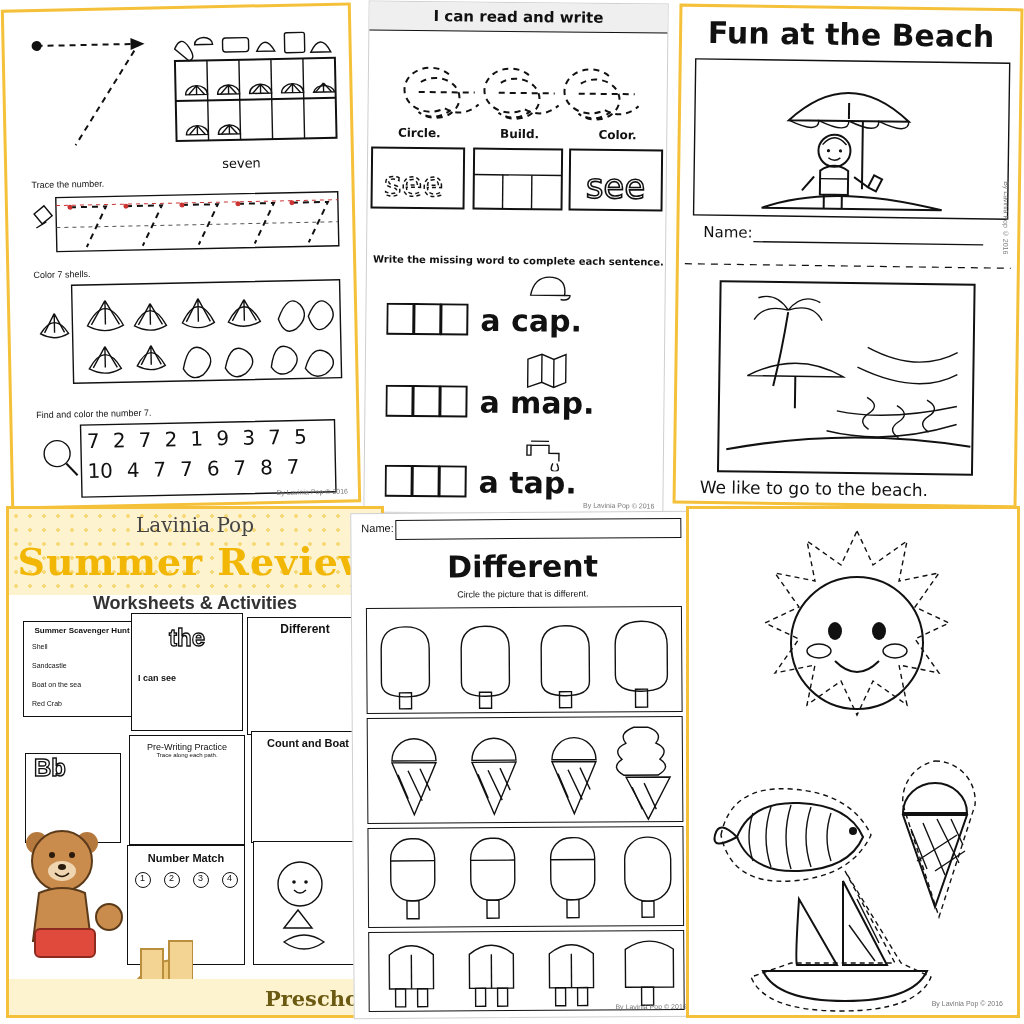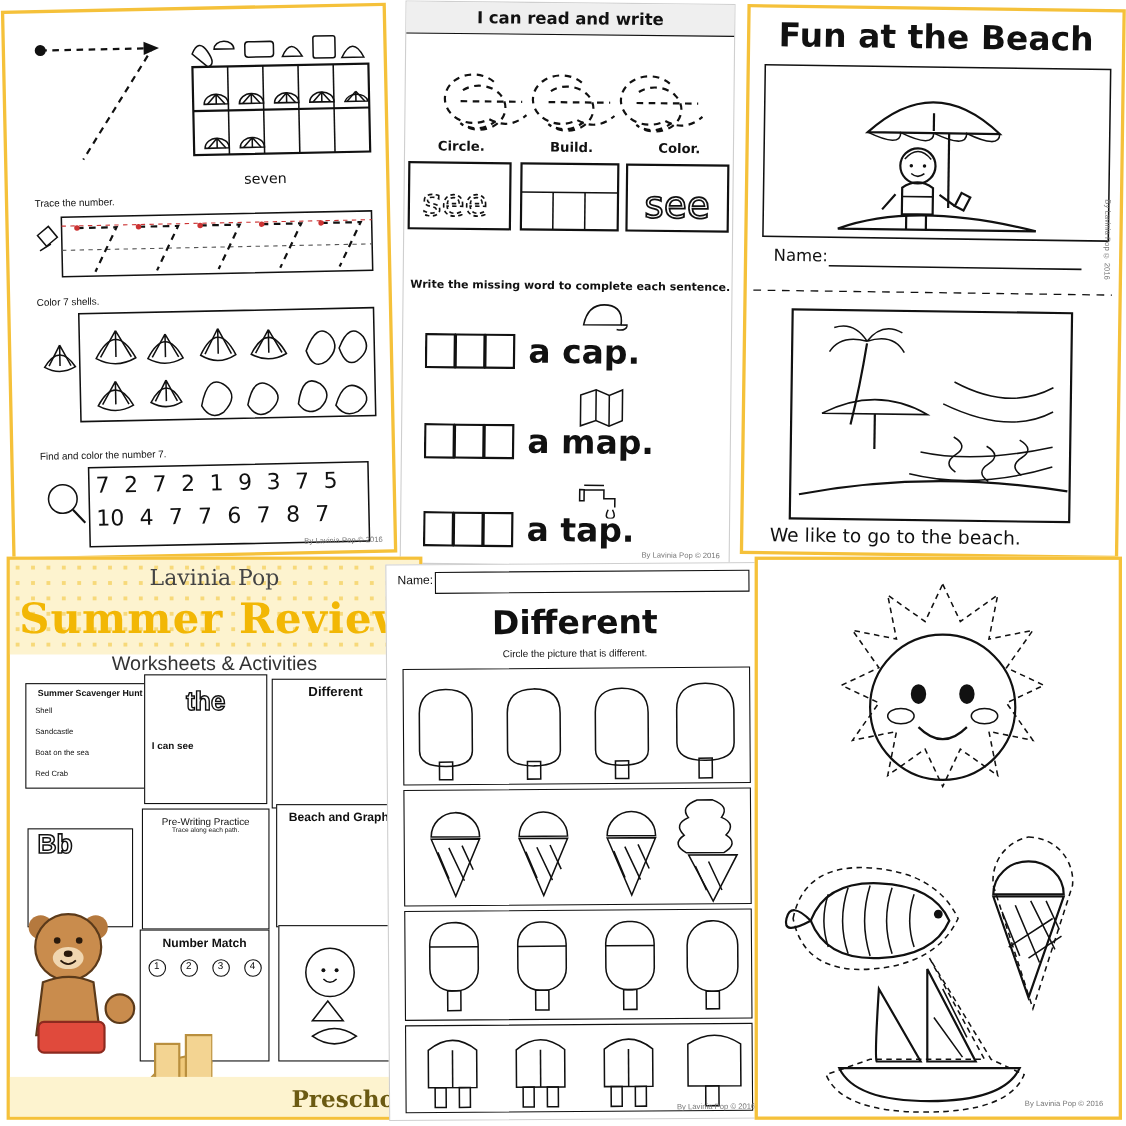--- a/index.html
+++ b/index.html
@@ -277,42 +277,42 @@
     <path class="ink" d="M10 170 q120 -24 244 -6"></path>
   </svg>
   <div style="position:absolute;left:24px;top:470px;font-size:17px" class="hand">We like to go to the beach.</div>
   <div class="credit" style="right:8px;top:170px;writing-mode:vertical-rl">By Lavinia Pop © 2016</div>
 </div>
 
 <div class="sheet" id="s4">
   <div class="dots" style="position:absolute;left:0;top:0;width:100%;height:86px;background-color:#fdf3cf"></div>
   <div style="position:absolute;left:0;top:4px;width:100%;text-align:center;font-size:20px;color:#444;font-family:'DejaVu Serif',serif">Lavinia Pop</div>
   <div style="position:absolute;left:0;top:30px;width:100%;text-align:center;font-size:38px;font-weight:bold;color:#f2b705;font-family:'DejaVu Serif',serif;letter-spacing:1px">Summer Review</div>
-  <div style="position:absolute;left:0;top:84px;width:100%;text-align:center;font-size:18px;font-weight:normal;color:#333">Worksheets &amp; Activities</div>
+  <div style="position:absolute;left:0;top:84px;width:100%;text-align:center;font-size:18px;font-weight:bold;color:#333">Worksheets &amp; Activities</div>
 
   <div class="box" style="position:absolute;left:14px;top:112px;width:118px;height:96px;background:#fff">
     <div style="font-size:8px;font-weight:bold;text-align:center;margin-top:4px">Summer Scavenger Hunt</div>
     <div style="font-size:7px;margin:8px 0 0 8px">Shell</div>
     <div style="font-size:7px;margin:12px 0 0 8px">Sandcastle</div>
     <div style="font-size:7px;margin:12px 0 0 8px">Boat on the sea</div>
     <div style="font-size:7px;margin:12px 0 0 8px">Red Crab</div>
   </div>
   <div class="box" style="position:absolute;left:122px;top:104px;width:112px;height:118px;background:#fff">
     <div style="font-size:24px;font-weight:bold;text-align:center;margin-top:10px;color:transparent;-webkit-text-stroke:1.3px #111">the</div>
     <div style="font-size:9px;font-weight:bold;margin:21px 0 0 6px">I can see</div>
   </div>
   <div class="box" style="position:absolute;left:238px;top:108px;width:116px;height:118px;background:#fff">
     <div style="font-size:12px;font-weight:bold;text-align:center;margin-top:4px">Different</div>
   </div>
   <div class="box" style="position:absolute;left:120px;top:226px;width:116px;height:110px;background:#fff">
     <div style="font-size:9px;font-weight:normal;text-align:center;margin-top:6px">Pre-Writing Practice</div>
     <div style="font-size:6px;text-align:center">Trace along each path.</div>
   </div>
   <div class="box" style="position:absolute;left:242px;top:222px;width:114px;height:112px;background:#fff">
-    <div style="font-size:11px;font-weight:bold;text-align:center;margin-top:5px">Beach and Graph</div>
+    <div style="font-size:11px;font-weight:bold;text-align:center;margin-top:5px">Count and Boat</div>
   </div>
   <div class="box" style="position:absolute;left:118px;top:336px;width:118px;height:120px;background:#fff">
     <div style="font-size:11px;font-weight:bold;text-align:center;margin-top:6px">Number Match</div>
     <div style="display:flex;justify-content:space-around;margin-top:8px;font-size:9px">
       <span style="border:1.4px solid #111;border-radius:50%;width:14px;height:14px;display:inline-block;text-align:center">1</span>
       <span style="border:1.4px solid #111;border-radius:50%;width:14px;height:14px;display:inline-block;text-align:center">2</span>
       <span style="border:1.4px solid #111;border-radius:50%;width:14px;height:14px;display:inline-block;text-align:center">3</span>
       <span style="border:1.4px solid #111;border-radius:50%;width:14px;height:14px;display:inline-block;text-align:center">4</span>
     </div>
   </div>

